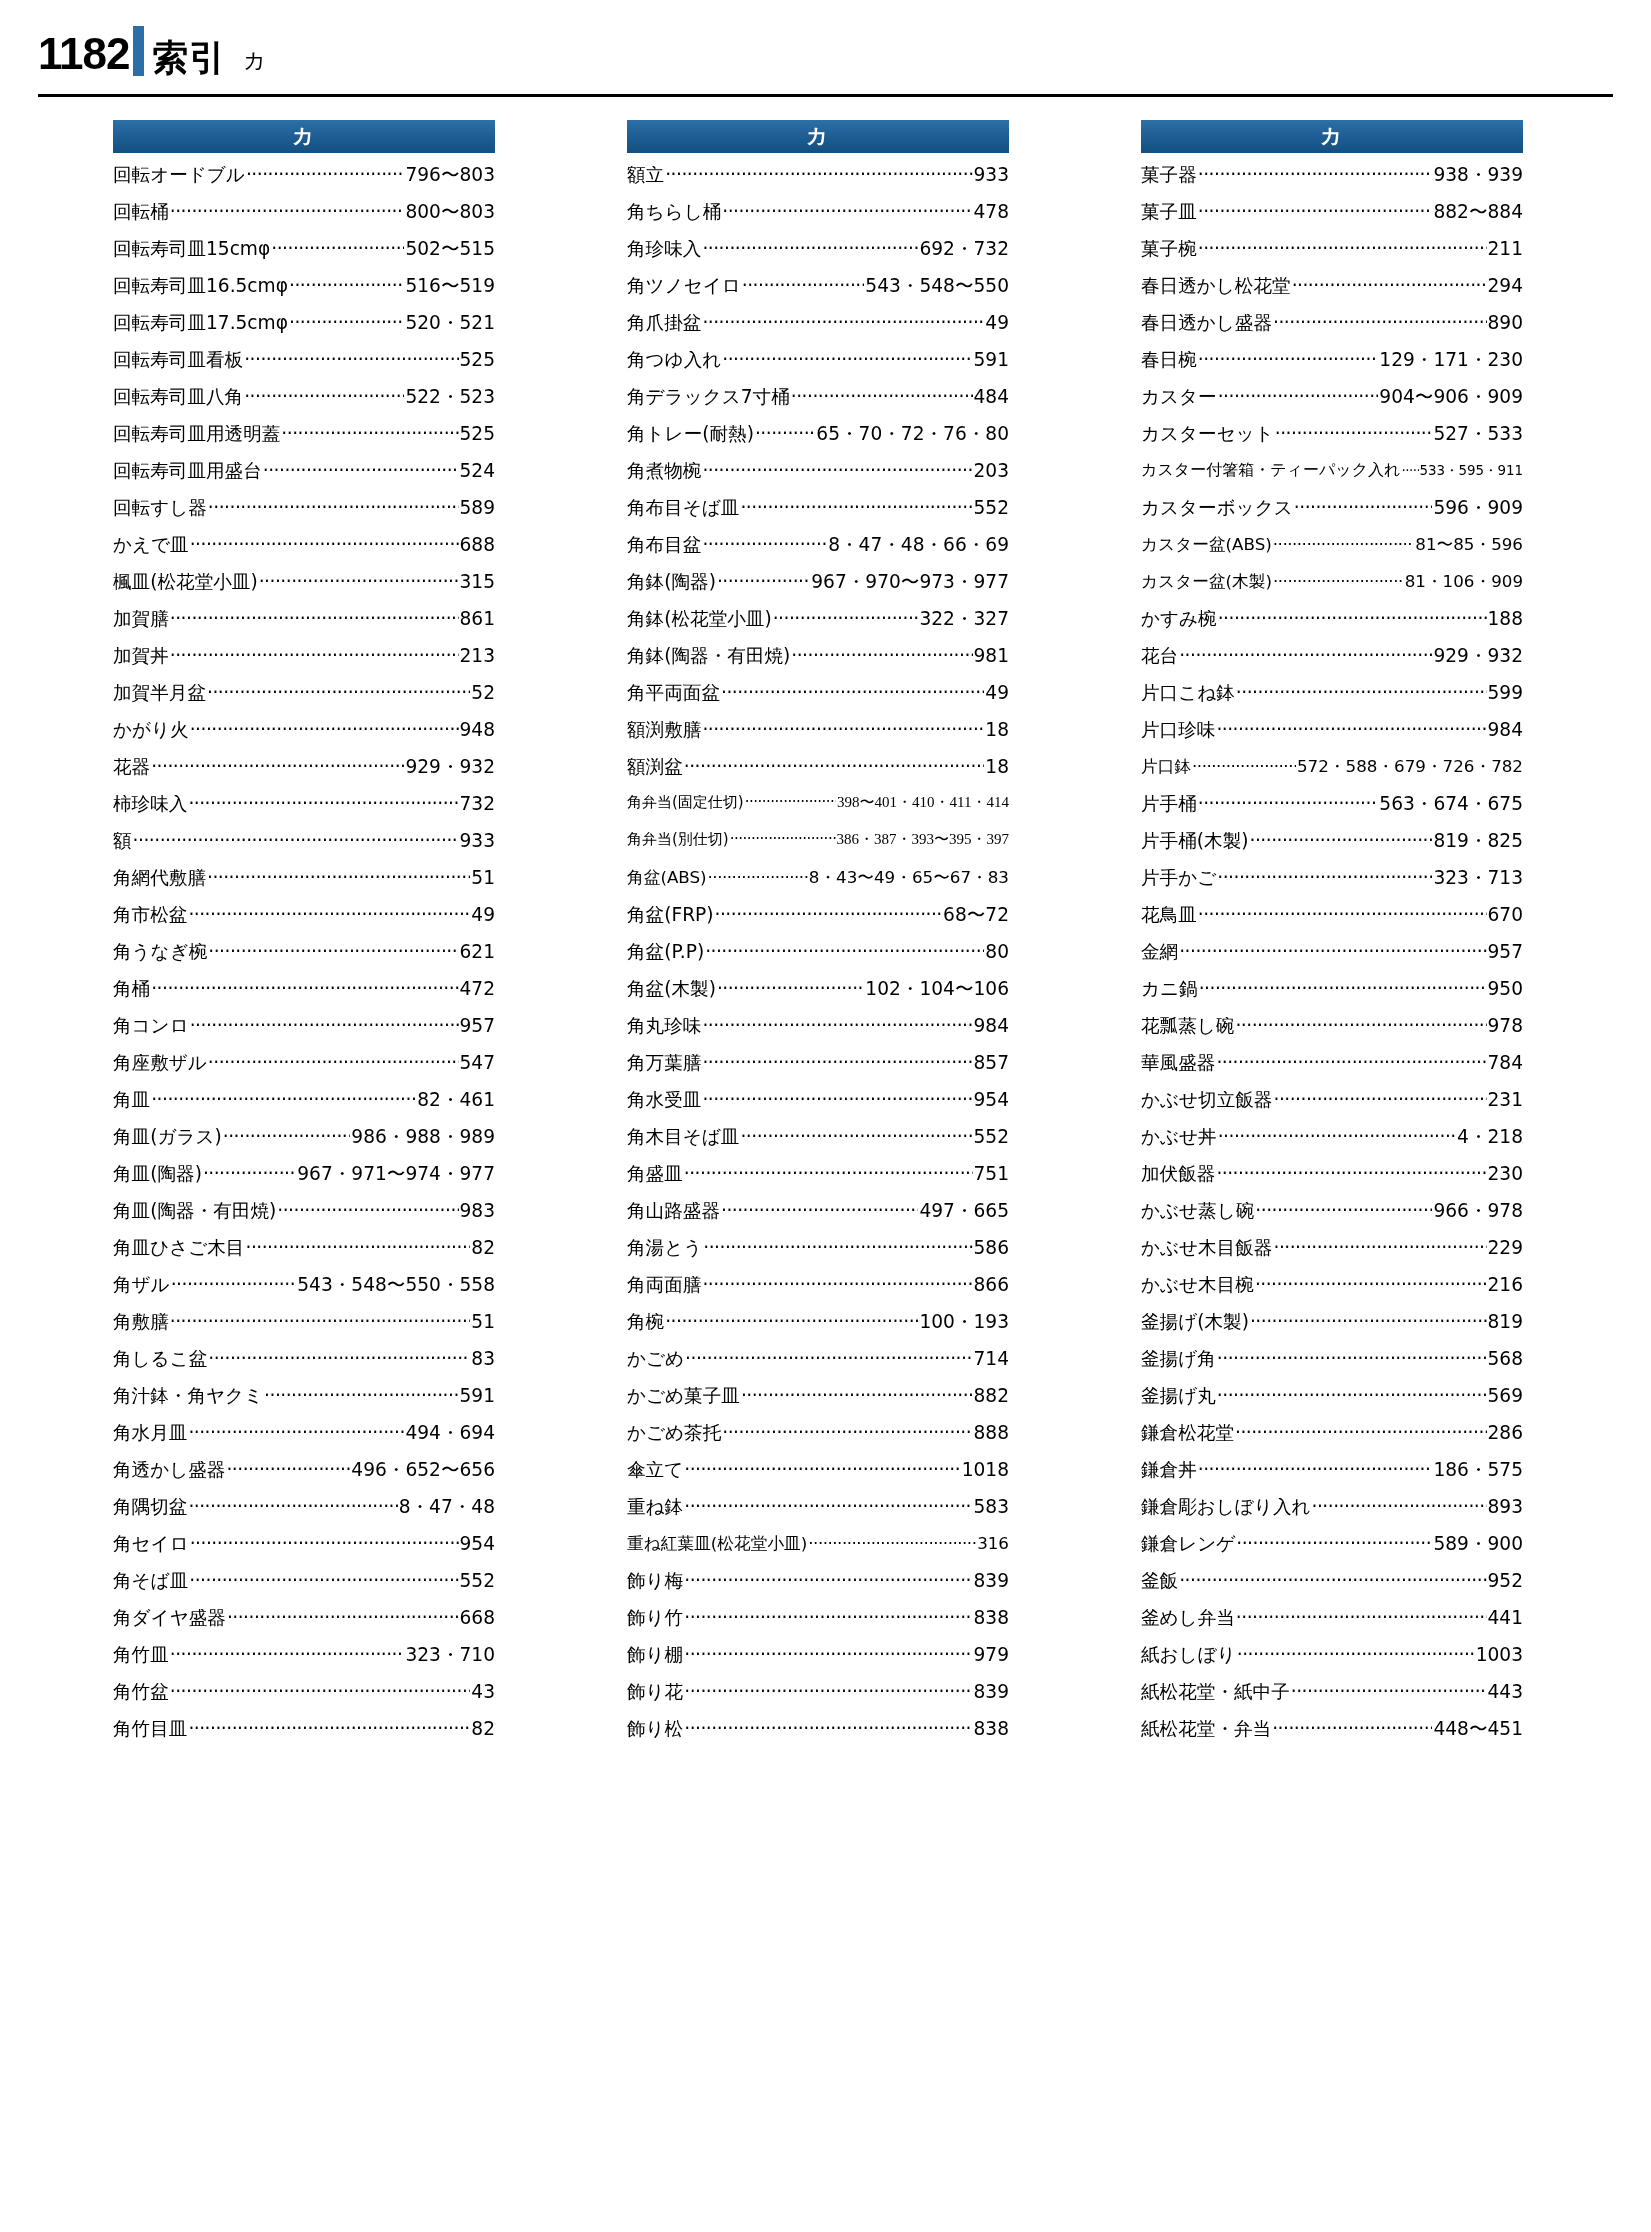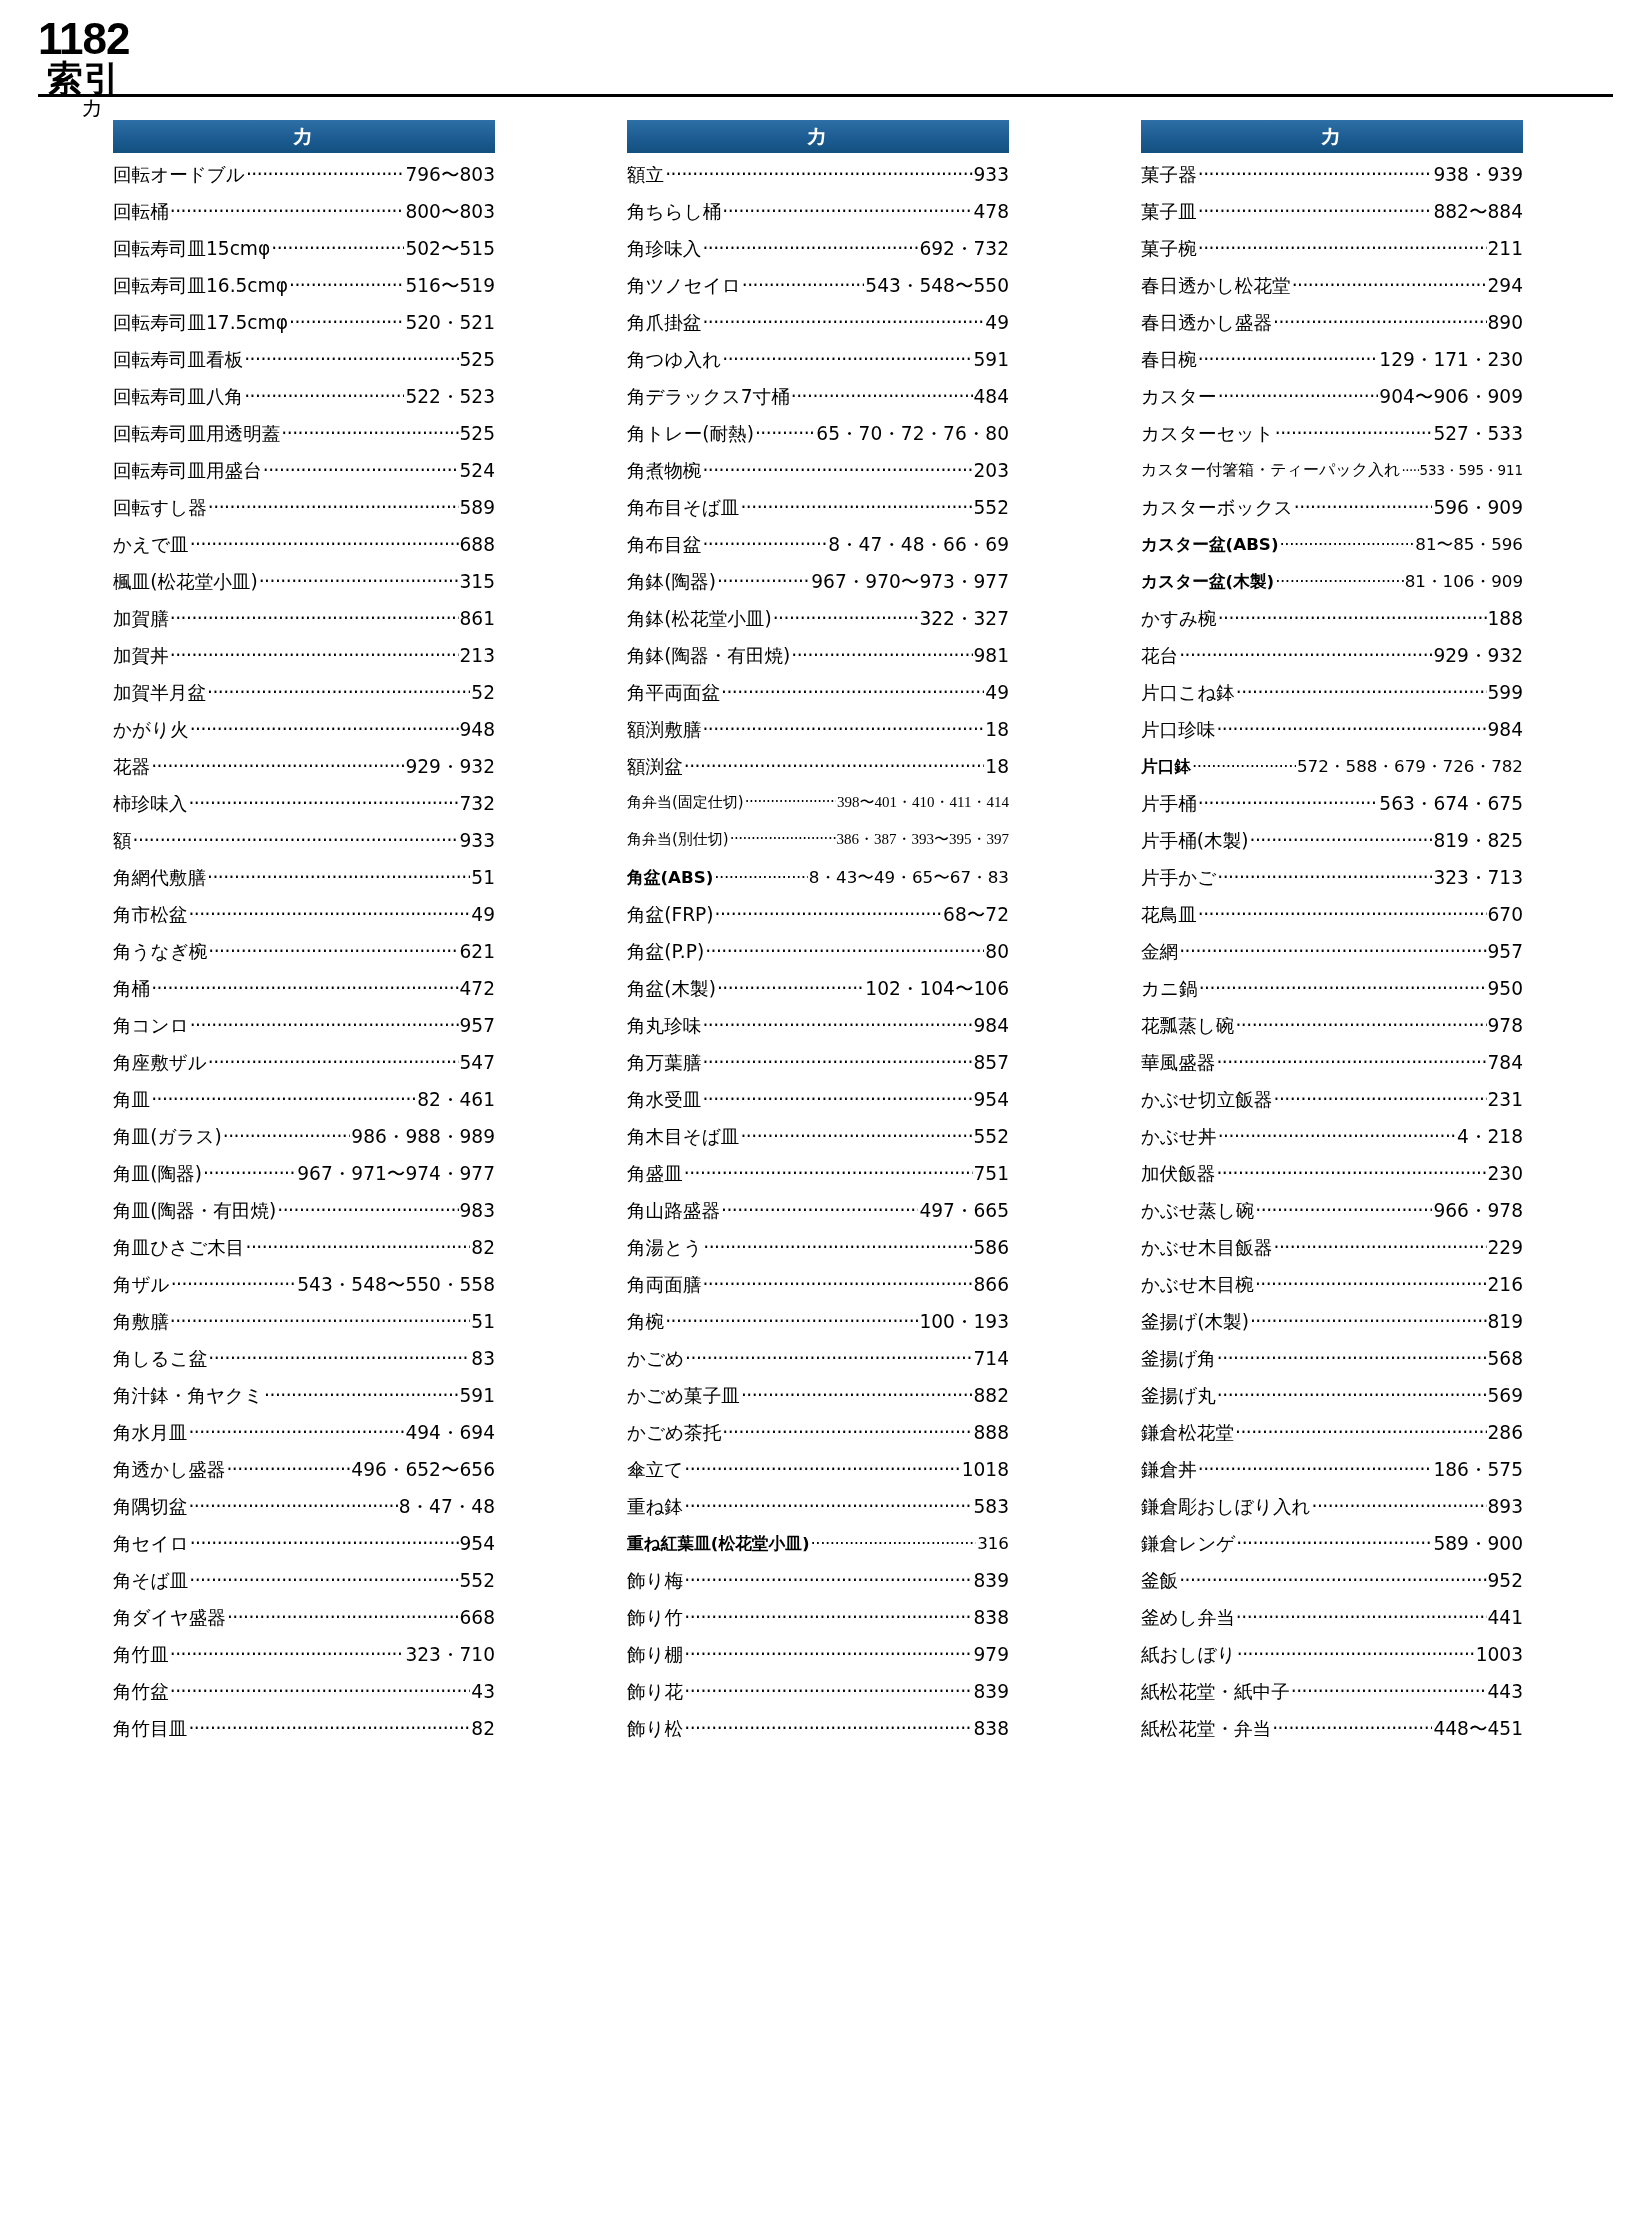--- a/index.html
+++ b/index.html
@@ -20,23 +20,22 @@
     left: 0; top: 0;
     width: 1652px;
     height: 2233px;
   }
   
   .header {
     position: absolute;
     left: 38px;
     top: 17px;
     display: flex;
-    align-items: center;
+    align-items: flex-end;
     height: 59px;
-    flex-direction: column;
   }
   .page-number {
     font-size: 44px;
     font-weight: bold;
     letter-spacing: -1px;
     line-height: 1;
     font-family: "Liberation Sans", sans-serif;
   }
   .header-bar {
     width: 10.5px;
@@ -116,21 +115,21 @@
   .entry .pages {
     flex: 0 0 auto;
     text-align: right;
   }
   .entry.small .term { font-size: 15px; }
   .entry.small .pages { font-size: 15px; font-family: Liberation Serif, serif; }
   .entry.small .leader { font-size: 15px; }
   .entry.xsmall .term { font-size: 16px; }
   .entry.xsmall .pages { font-size: 13.4px; }
   .entry.xsmall .leader { font-size: 13.4px; }
-  .entry.mid .term { font-size: 16.7px; font-weight: bold; }
+  .entry.mid .term { font-size: 16.7px; }
   .entry.mid .pages { font-size: 16.7px; }
   .entry.mid .leader { font-size: 16.7px; }
 </style>
 </head>
 <body>
 
 <div class="page">
 
   <div class="header">
     <span class="page-number">1182</span>

